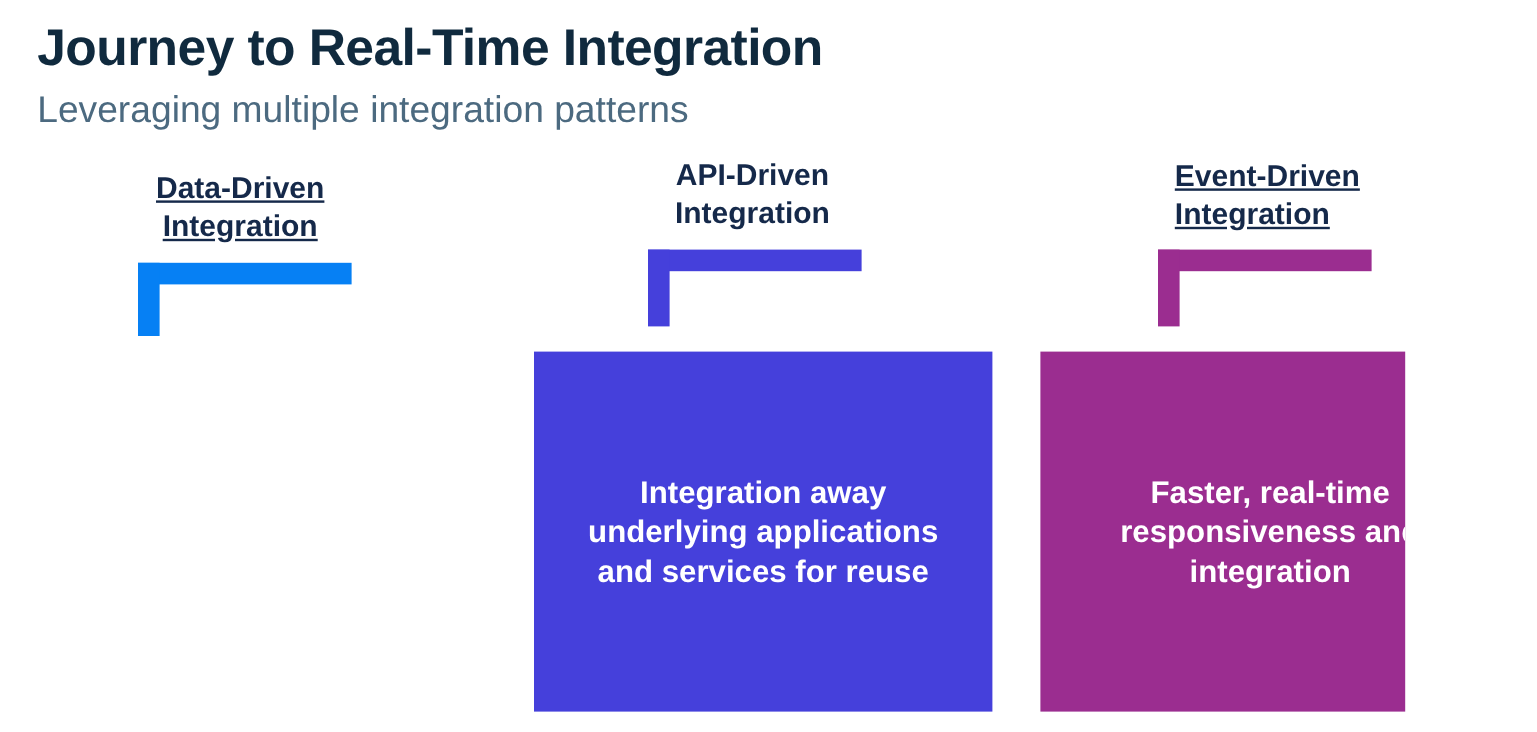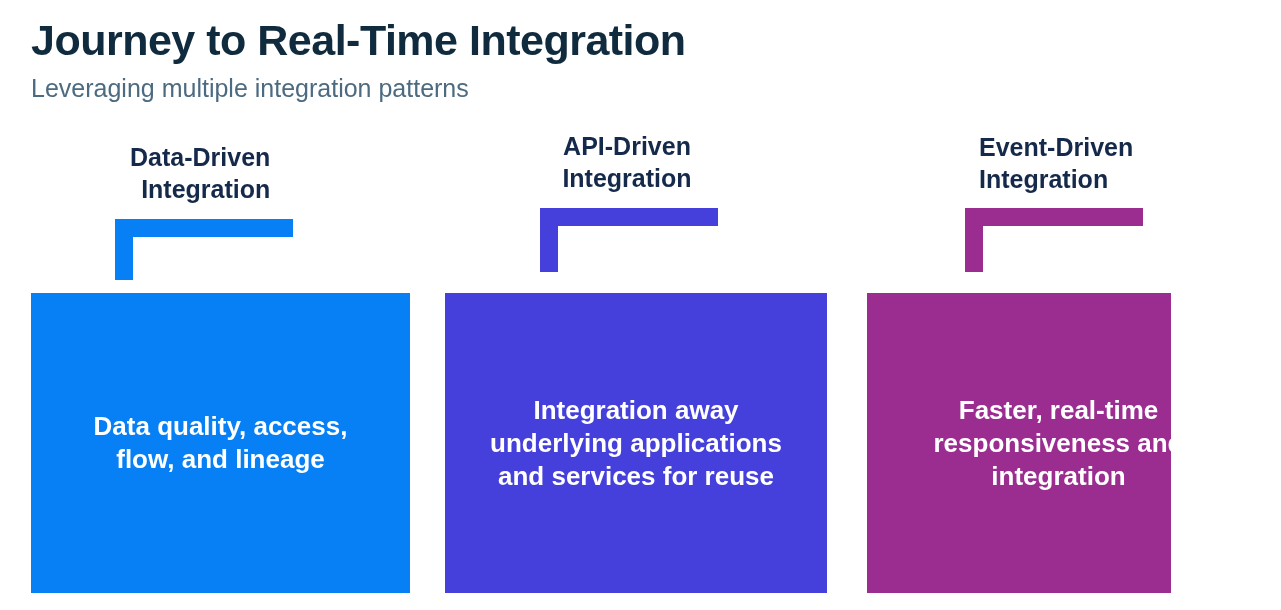--- a/index.html
+++ b/index.html
@@ -20,33 +20,33 @@
     font-size: 43px;
     font-weight: 700;
     letter-spacing: -0.5px;
     line-height: 1.15;
   }
   .page-subtitle {
     position: absolute;
     left: 31px;
     top: 61px;
     margin: 0;
-    font-size: 25px;
+    font-size: 31px;
     font-weight: 400;
     line-height: 1.2;
   }
   .col-label {
     position: absolute;
     margin: 0;
     font-size: 25px;
     font-weight: 700;
     line-height: 32px;
     white-space: pre-line;
   }
-  .col-label.c1 { left: 130px; top: 129px; text-align: right; }
+  .col-label.c1 { left: 130px; top: 129px; text-align: center; text-decoration: underline; }
   .col-label.c2 { left: 532px; top: 118px; width: 190px; text-align: center; }
   .col-label.c3 { left: 979px; top: 119px; text-align: left; }
   .bracket {
     position: absolute;
     box-sizing: border-box;
     border-style: none;
     border-left-style: solid;
     border-top-style: solid;
     border-left-width: 18px;
     border-top-width: 18px;
@@ -80,35 +80,31 @@
 
 <div class="canvas">
 
   <h1 class="page-title" style="color: rgb(16, 42, 62);">Journey to Real-Time Integration</h1>
 
   <p class="page-subtitle" style="color: rgb(76, 106, 128);">Leveraging multiple integration patterns</p>
 
   <p class="col-label c1" style="color: rgb(21, 41, 74);">Data-Driven
 Integration</p>
   <div class="bracket b1" style="border-color: rgb(6, 128, 244);"></div>
-  <div class="box x1" style="background: rgb(6, 128, 244);">
-    <div class="box-text" style="color: rgb(255, 255, 255);">Data quality, access,
-flow, and lineage</div>
-  </div>
 
   <p class="col-label c2" style="color: rgb(21, 41, 74);">API-Driven
 Integration</p>
   <div class="bracket b2" style="border-color: rgb(69, 64, 219);"></div>
   <div class="box x2" style="background: rgb(69, 64, 219);">
     <div class="box-text" style="color: rgb(255, 255, 255);">Integration away
 underlying applications
 and services for reuse</div>
   </div>
 
-  <p class="col-label c3" style="color: rgb(21, 41, 74);">Event-Driven
+  <p class="col-label c3" style="color: rgb(21, 41, 74); text-decoration: underline;">Event-Driven
 Integration</p>
   <div class="bracket b3" style="border-color: rgb(155, 45, 144);"></div>
   <div class="box x3" style="background: rgb(155, 45, 144);">
     <div class="box-text" style="color: rgb(255, 255, 255);">Faster, real-time
 responsiveness and
 integration</div>
   </div>
 
 </div>
 

